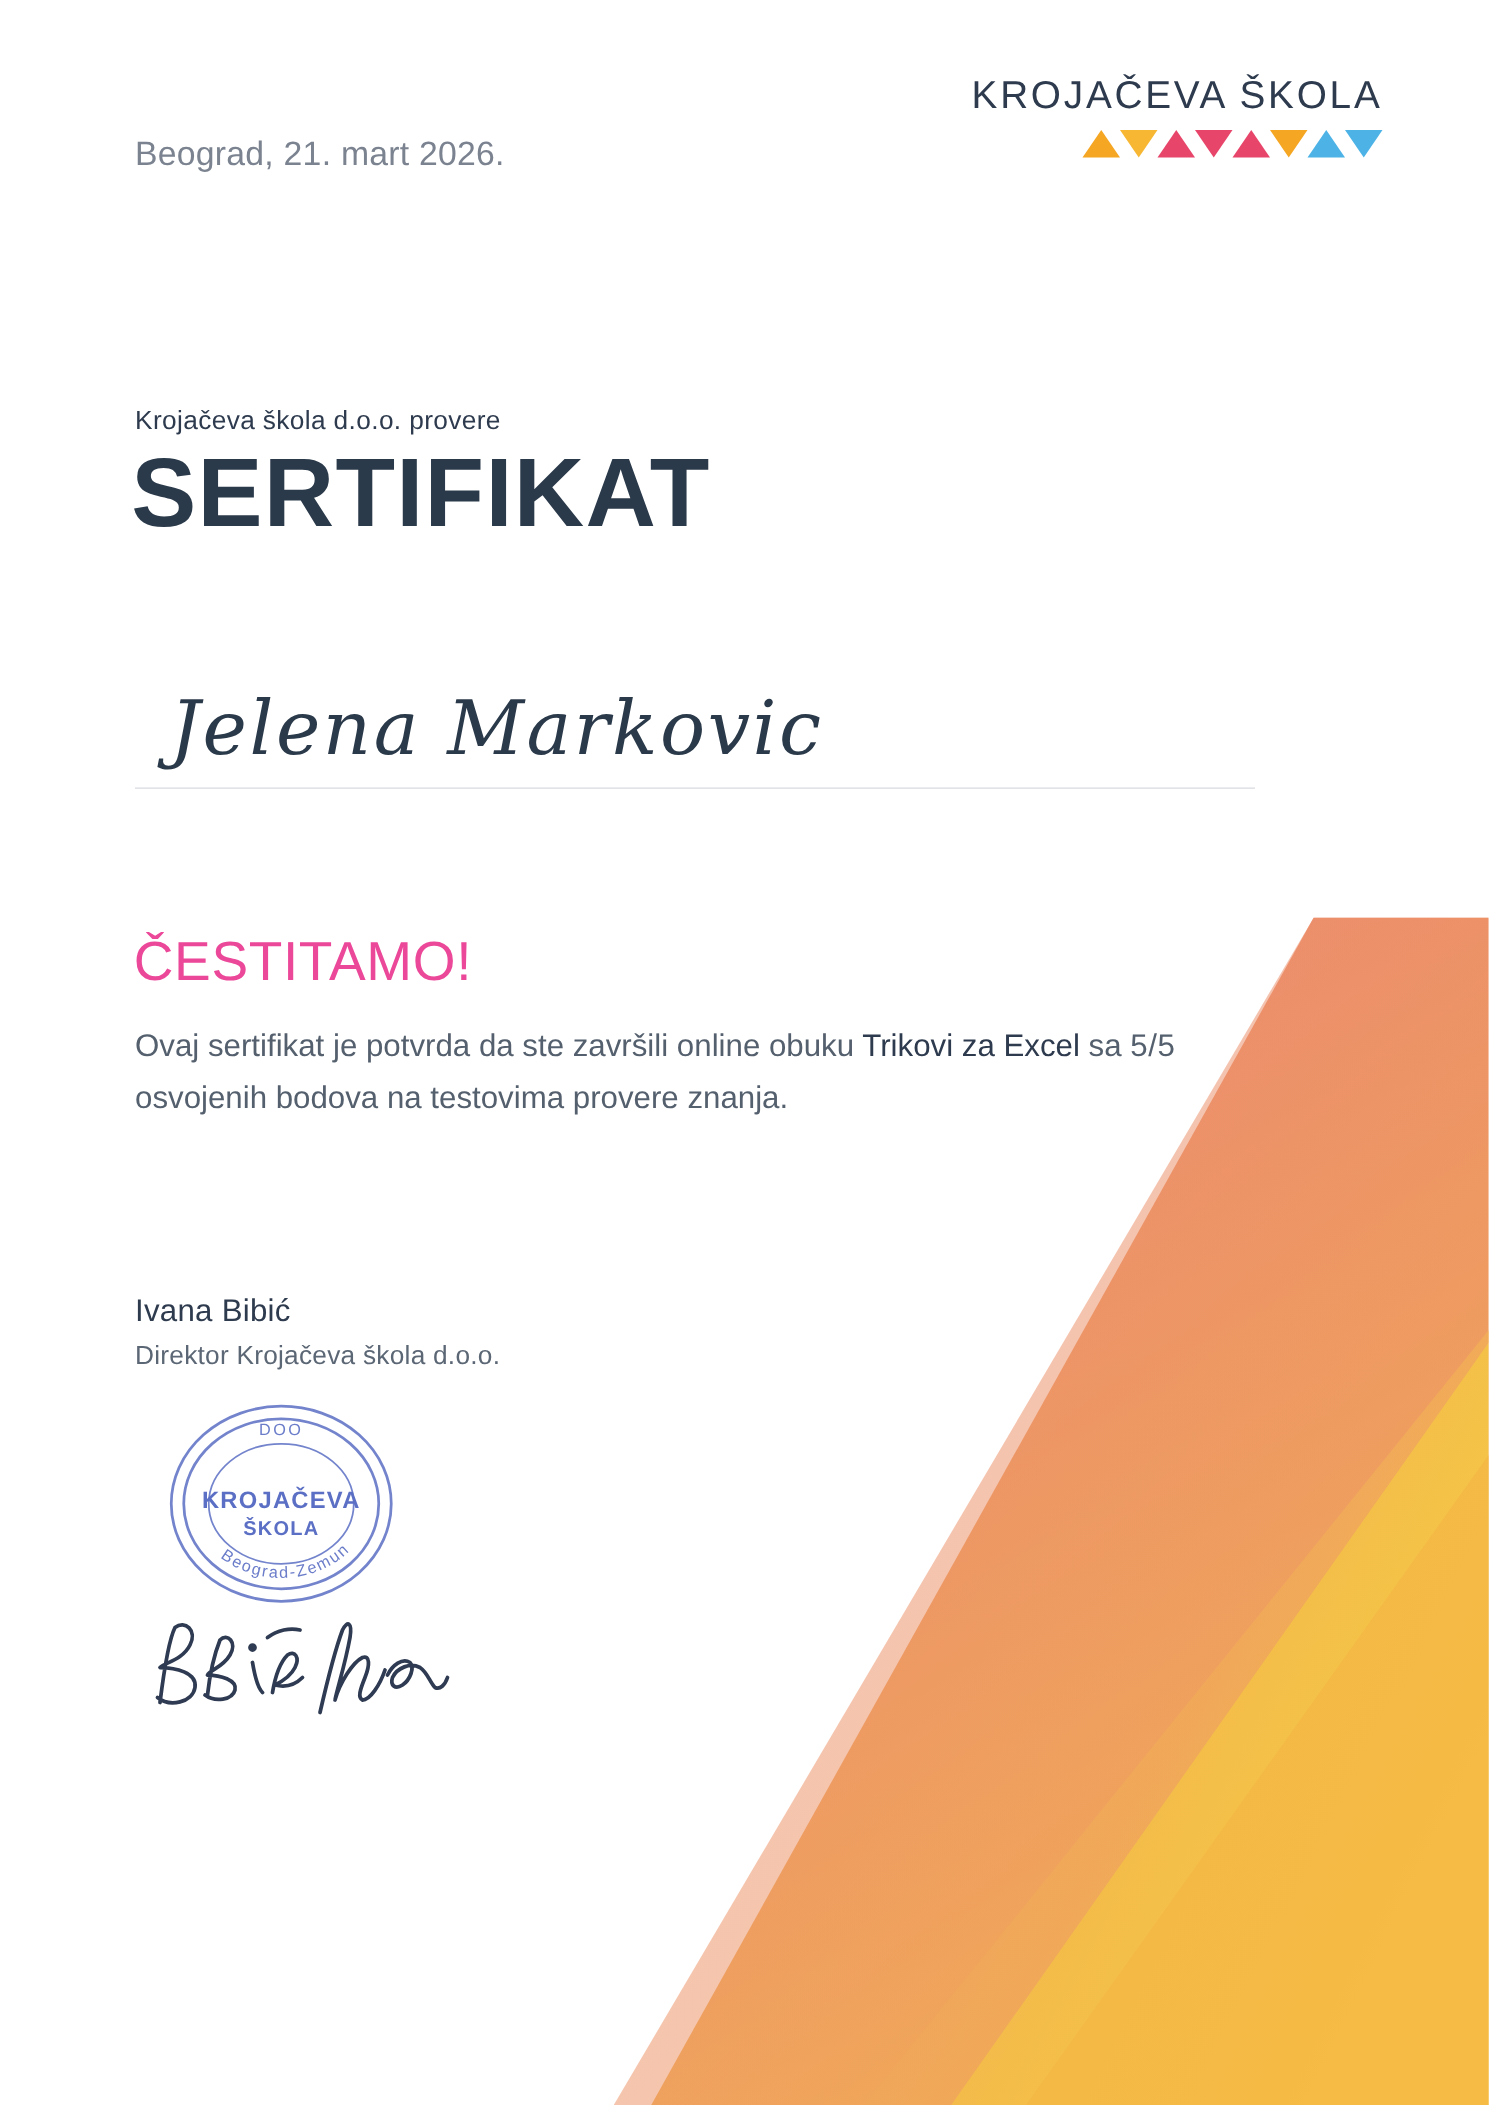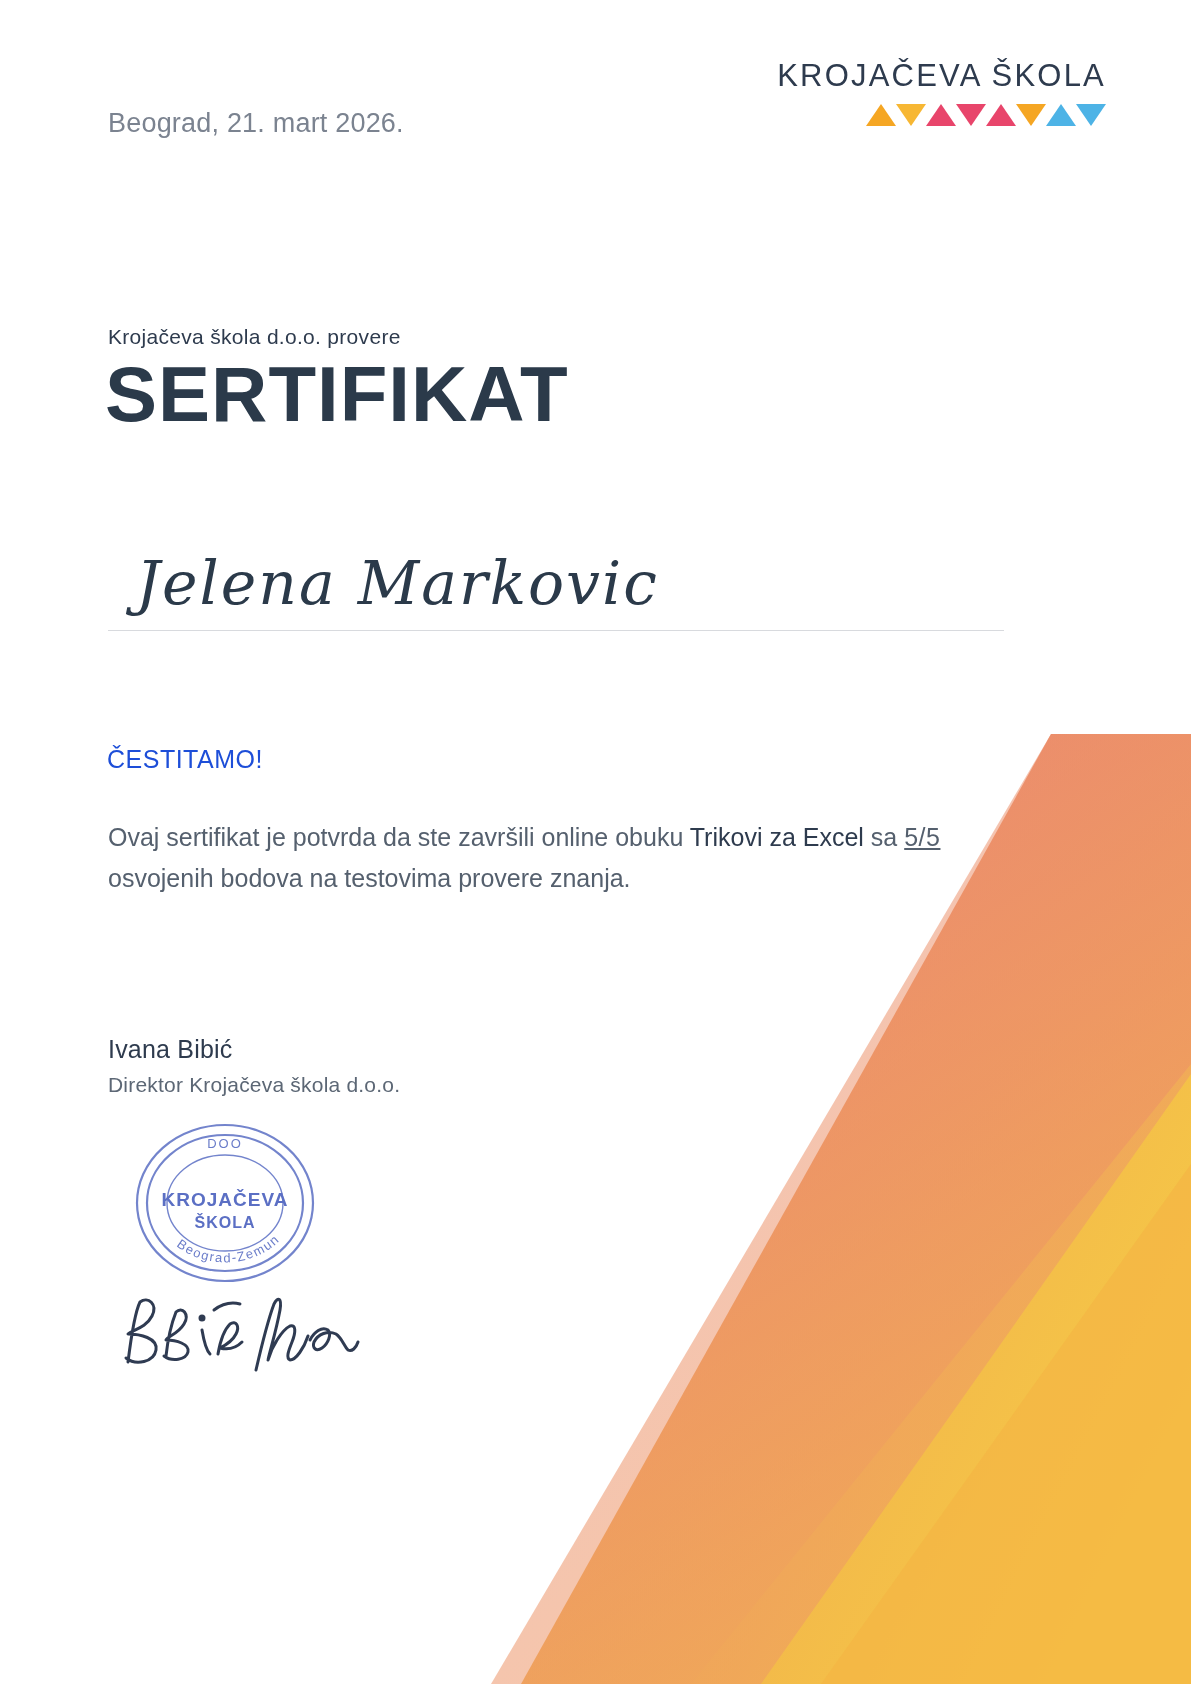--- a/index.html
+++ b/index.html
@@ -115,41 +115,40 @@
     width: 896px;
     height: 1px;
     background: #d8dade;
   }
 
   
   .congrats {
     position: absolute;
     left: 107px;
     top: 745px;
-    font-size: 25px;
-    color: #1d4ed8;
+    font-size: 44px;
+    color: #ec4899;
     letter-spacing: 0.5px;
   }
   .body-text {
     position: absolute;
     left: 108px;
     top: 817px;
     width: 890px;
     font-size: 25px;
     line-height: 1.65;
     color: #55606e;
   }
   .body-text b {
     color: #2e3b4e;
     font-weight: normal;
   }
   .score {
     color: #55606e;
     letter-spacing: 0.5px;
-    text-decoration: underline;
   }
 
   
   .signer-name {
     position: absolute;
     left: 108px;
     top: 1035px;
     font-size: 25px;
     color: #2e3b4e;
     letter-spacing: 0.2px;

